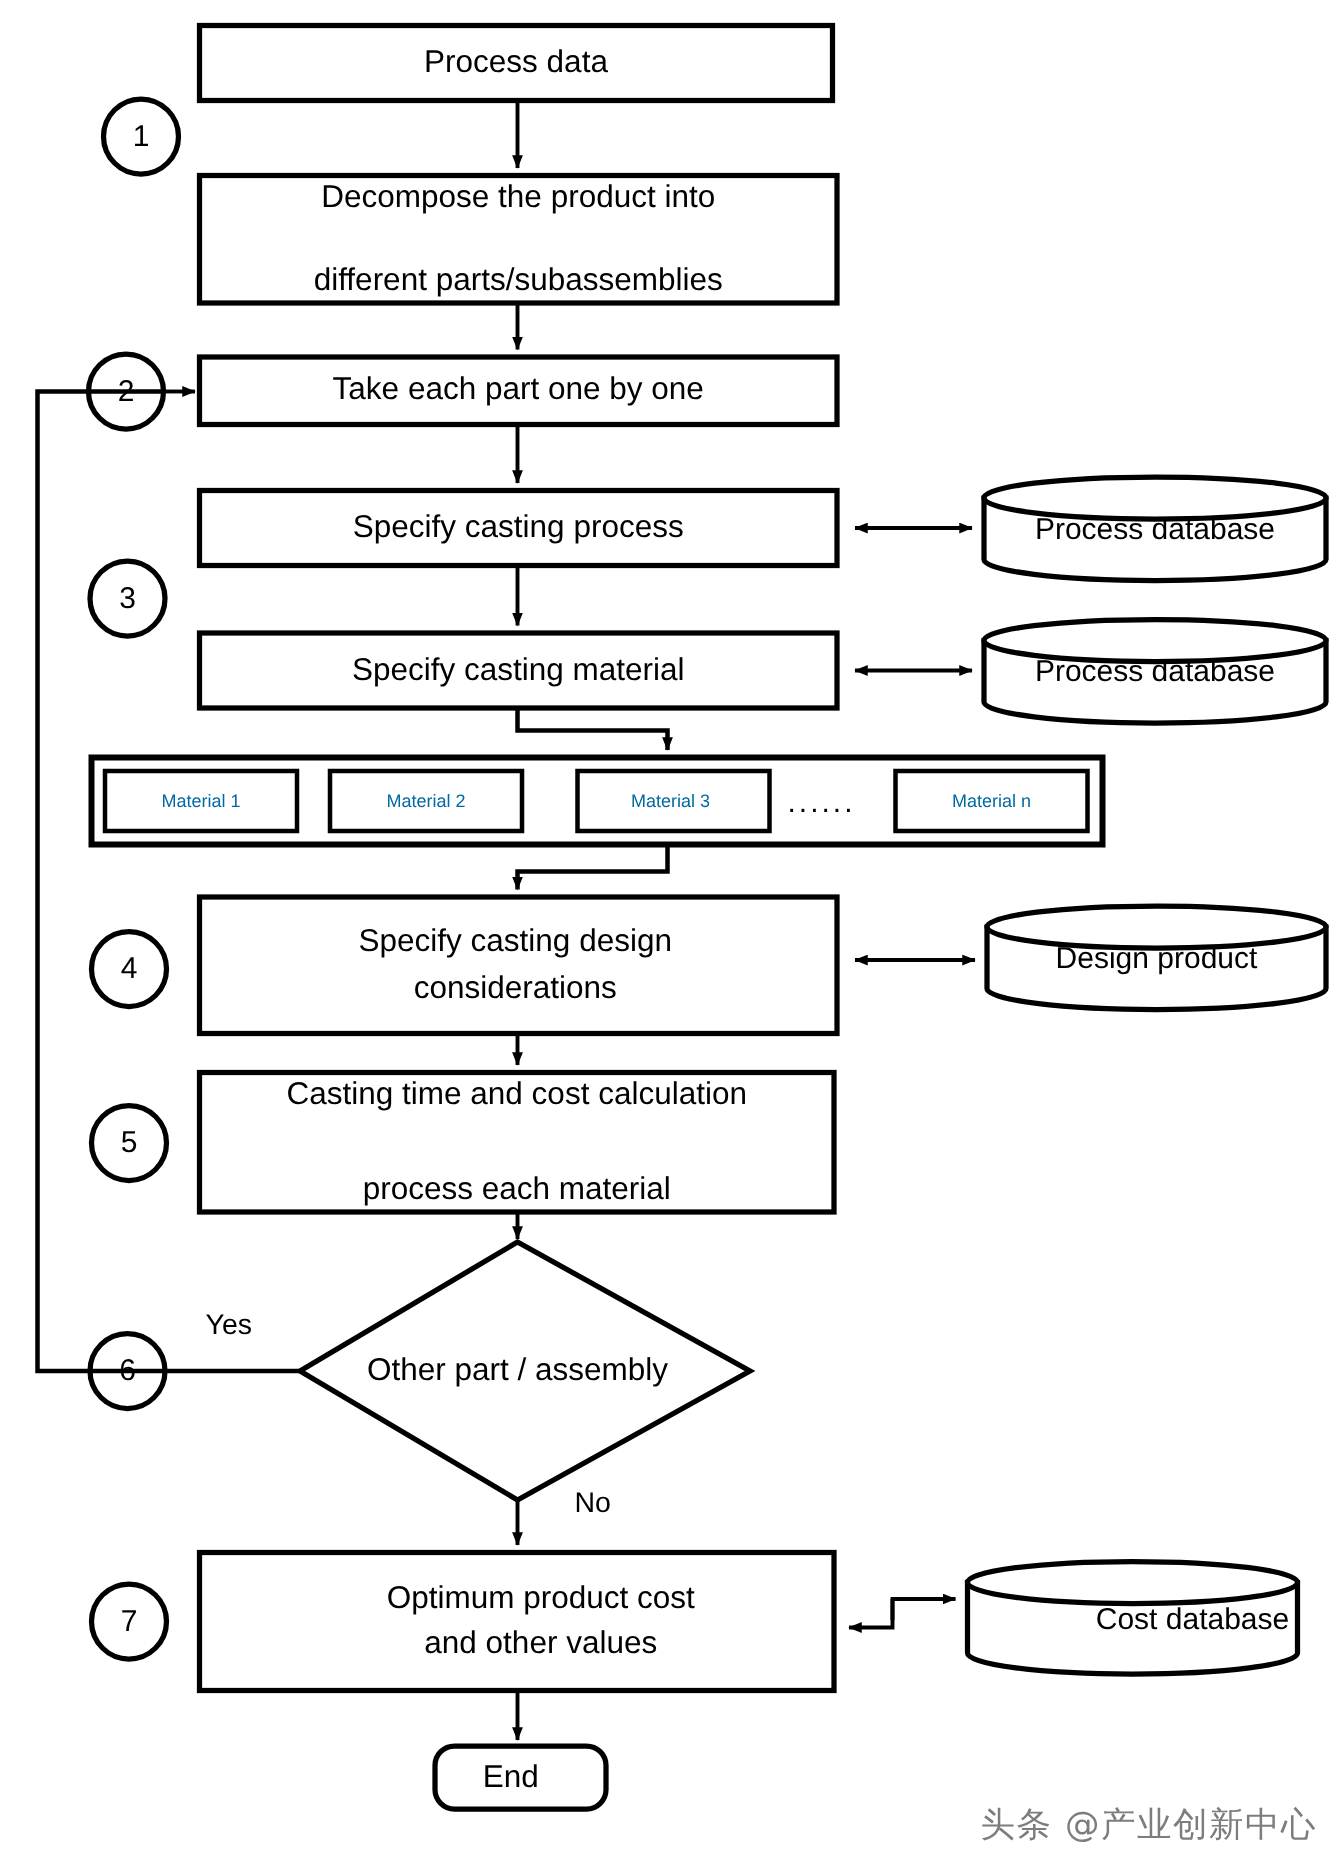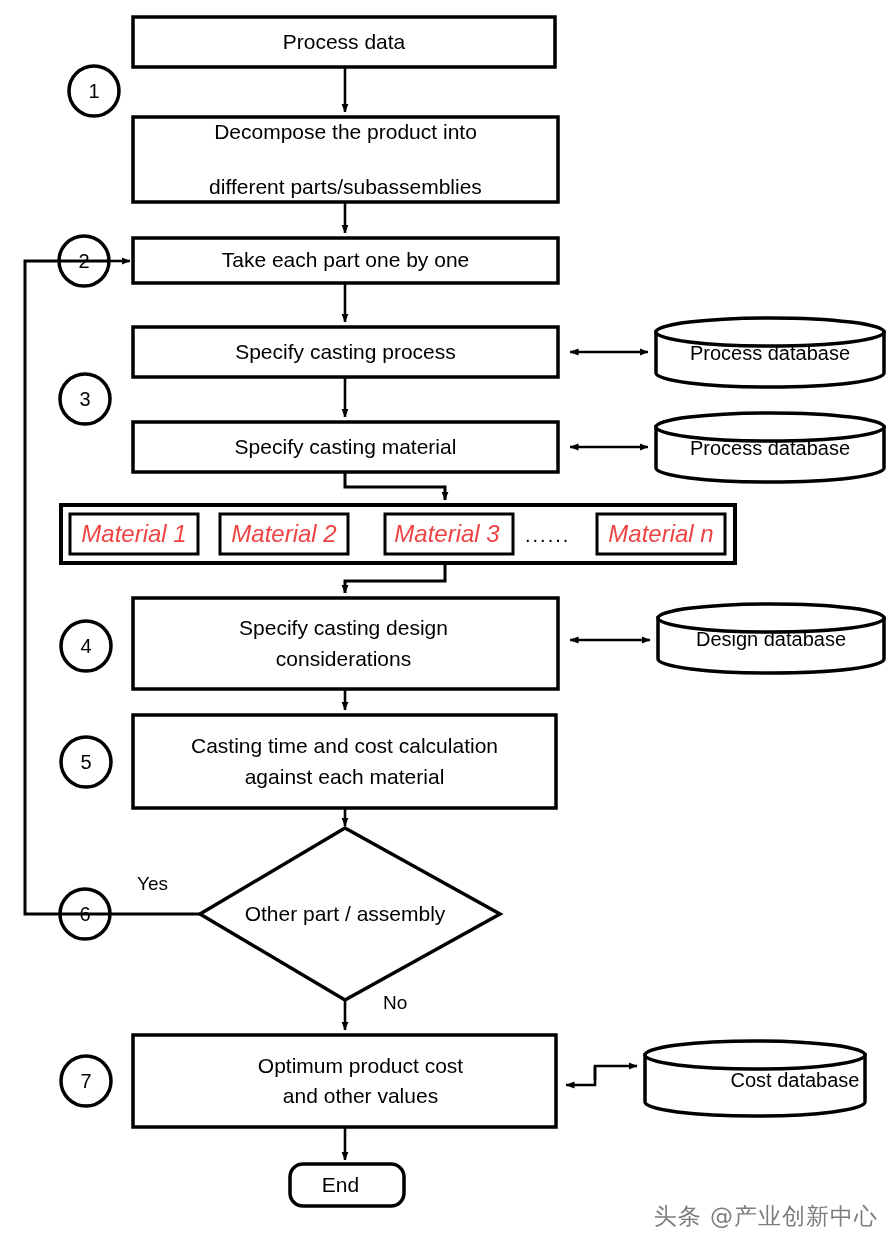--- a/index.html
+++ b/index.html
@@ -55,24 +55,23 @@
     font-size: 23px;
     color: #7d7d7d;
     letter-spacing: 1px;
     font-family: "DejaVu Sans", sans-serif;
   }
   .mat-label {
     position: absolute;
     display: flex;
     align-items: center;
     justify-content: center;
-    font-size: 24px;
-    color: #ef4444;
+    font-size: 12px;
+    color: #0369a1;
     white-space: nowrap;
-    font-style: italic;
   }
   .db-label {
     position: absolute;
     display: flex;
     align-items: center;
     justify-content: center;
     font-size: 20px;
     color: #000;
     white-space: nowrap;
   }
@@ -194,23 +193,23 @@
 
   <div class="node-text" style="left:133px;top:422px;width:425px;height:50px;">
     <span>Specify casting material</span>
   </div>
 
   <div class="node-text" style="left:133px;top:598px;width:421px;height:91px;">
     <span>Specify casting design</span>
     <span>considerations</span>
   </div>
 
-  <div class="node-text" style="left:133px;top:715px;width:423px;height:93px;">
+  <div class="node-text" style="left:133px;top:715px;width:423px;height:93px;justify-content:space-between;">
     <span>Casting time and cost calculation</span>
-    <span>against each material</span>
+    <span>process each material</span>
   </div>
 
   <div class="node-text" style="left:195px;top:895px;width:300px;height:38px;">
     <span>Other part / assembly</span>
   </div>
 
   <div class="node-text" style="left:133px;top:1035px;width:455px;height:92px;">
     <span>Optimum product cost</span>
     <span>and other values</span>
   </div>
@@ -220,21 +219,21 @@
   </div>
 
   <div class="mat-label" style="left:70px;top:514px;width:128px;height:40px;">Material 1</div>
   <div class="mat-label" style="left:220px;top:514px;width:128px;height:40px;">Material 2</div>
   <div class="mat-label" style="left:385px;top:514px;width:124px;height:40px;">Material 3</div>
   <div class="mat-label" style="left:597px;top:514px;width:128px;height:40px;border-radius:10px;">Material n</div>
   <div class="dots" style="left:525px;top:524px;">......</div>
 
   <div class="db-label" style="left:656px;top:332px;width:228px;height:42px;">Process database</div>
   <div class="db-label" style="left:656px;top:427px;width:228px;height:42px;">Process database</div>
-  <div class="db-label" style="left:658px;top:618px;width:226px;height:42px;">Design database</div>
+  <div class="db-label" style="left:658px;top:618px;width:226px;height:42px;">Design product</div>
   <div class="db-label" style="left:645px;top:1058px;width:220px;height:44px;padding-left:40px;">Cost database</div>
 
   <div class="edge-label" style="left:137px;top:873px;">Yes</div>
   <div class="edge-label" style="left:383px;top:992px;">No</div>
 
   <div class="watermark">头条 @产业创新中心</div>
 
 </div>
 
 </body></html>

